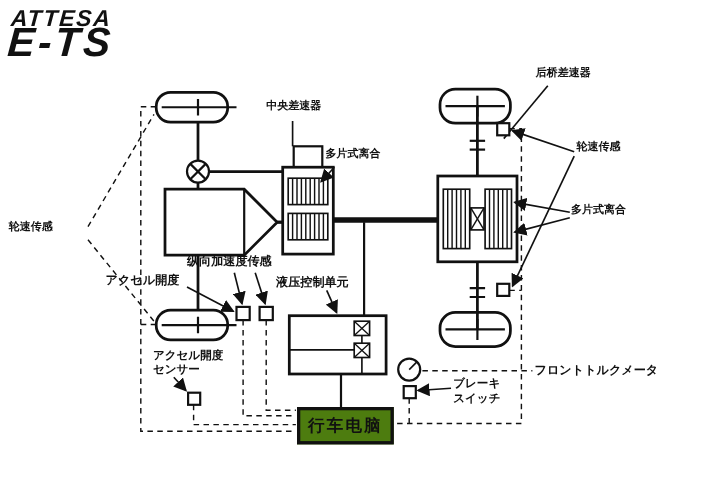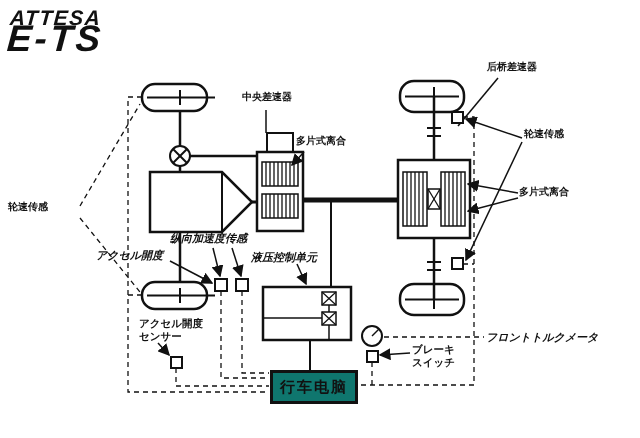--- a/index.html
+++ b/index.html
@@ -3,27 +3,27 @@
 <meta charset="utf-8">
 <style>
   html,body{margin:0;padding:0;background:#ffffff;}
   .stage{
     position:relative;width:640px;height:438px;background:#ffffff;overflow:hidden;
     font-family:"Liberation Sans","DejaVu Sans",sans-serif;color:#111;
   }
   .stage svg{position:absolute;left:0;top:0;z-index:1;}
   .lbl{position:absolute;z-index:2;color:#111;white-space:nowrap;line-height:1.1;}
   .b14{font-size:10px;font-weight:bold;}
-  .b11{font-size:11px;font-weight:bold;font-style:italic;}
+  .b11{font-size:11px;font-weight:bold;}
   .jp{font-size:10.5px;font-weight:bold;white-space:pre-line;line-height:13px;}
   .logo1{font-size:21px;font-weight:900;font-style:italic;letter-spacing:1.5px;transform:skewX(-4deg);}
   .logo2{font-size:37px;font-weight:900;font-style:italic;letter-spacing:3px;line-height:0.9;transform:skewX(-4deg);}
   .computer{
     position:absolute;left:270px;top:370px;width:82px;height:28px;z-index:2;
-    border:3px solid #111;background:#0f766e;display:flex;align-items:center;justify-content:center;
+    border:3px solid #111;background:#4d7c0f;display:flex;align-items:center;justify-content:center;
     font-size:15px;font-weight:bold;letter-spacing:2px;
   }
   .watermark{font-size:13px;color:#c9c9c9;font-weight:bold;margin-top:24px;}
 </style>
 </head>
 <body>
 
 <div class="stage">
 
   <svg width="640" height="438" viewBox="0 0 640 438">

